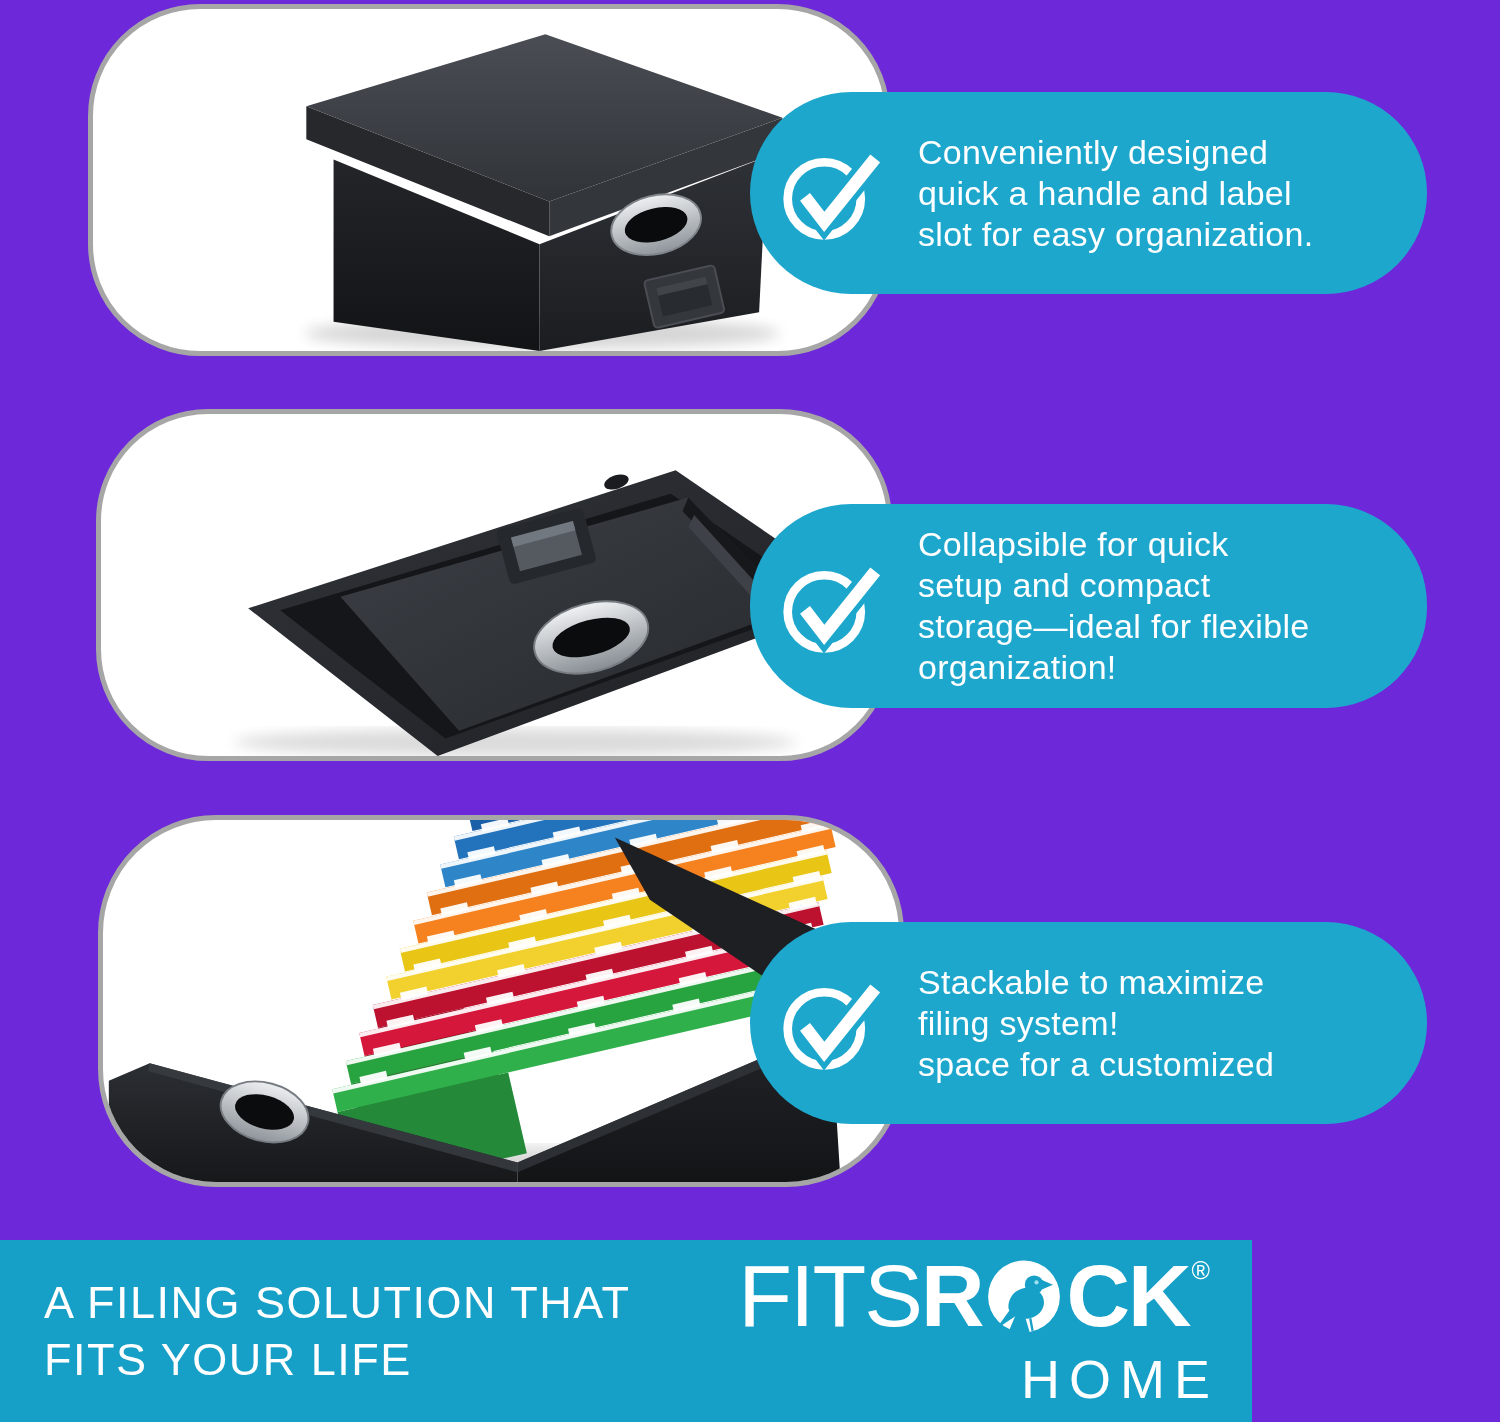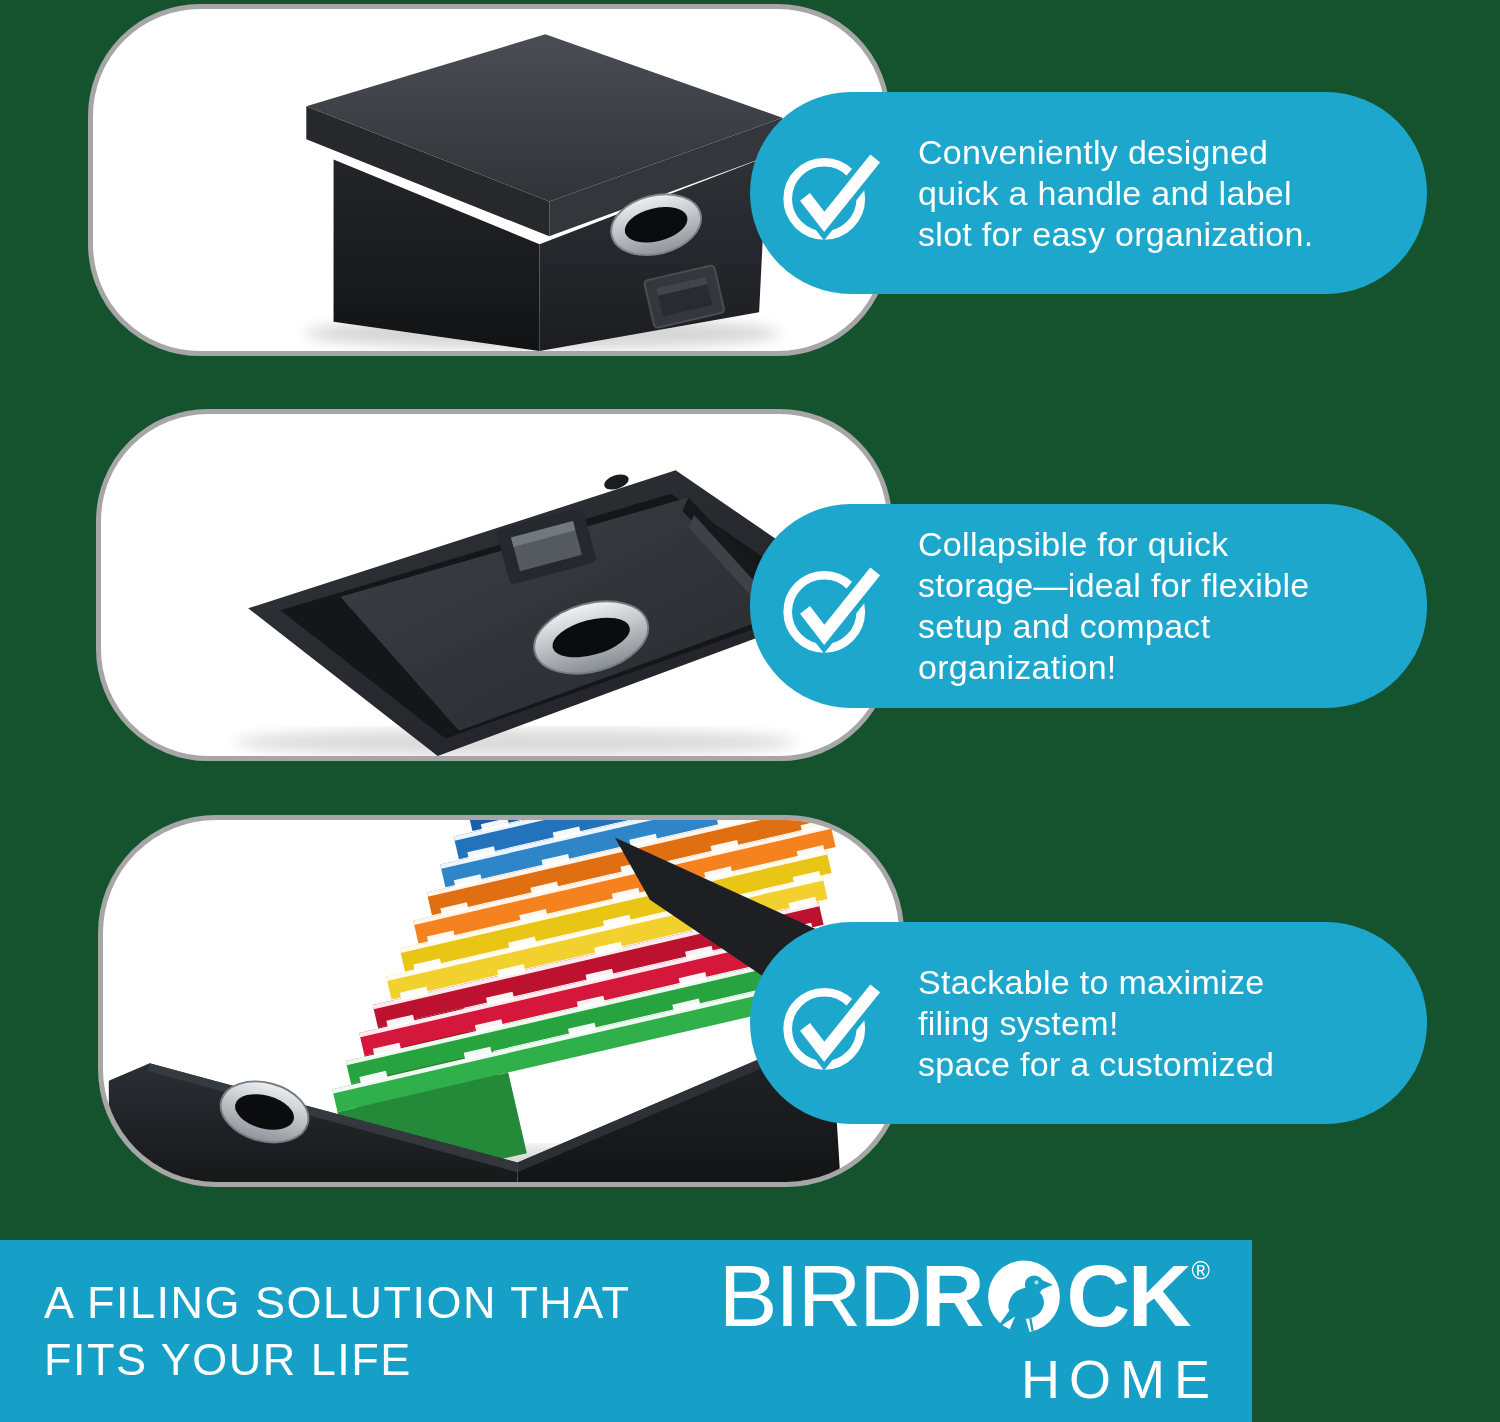--- a/index.html
+++ b/index.html
@@ -1,16 +1,16 @@
 <!DOCTYPE html>
 <html style="--bubble-blue: #1EA7CD; --banner-blue: #17A0C7; --capsule-border: #A6A6A6; --text-white: #FFFFFF;"><head>
 <meta charset="utf-8">
 <style>
   html,body{margin:0;padding:0;background:#fff;}
-  .stage{position:relative;width:1500px;height:1422px;background:#14532d;overflow:hidden;
+  .stage{position:relative;width:1500px;height:1422px;background:#6d28d9;overflow:hidden;
          font-family:"Liberation Sans", sans-serif;}
   
   .capsule{position:absolute;background:#fff;border:5px solid var(--capsule-border,#A6A6A6);
            box-sizing:border-box;overflow:hidden;z-index:1;}
   .capsule svg{display:block;width:100%;height:100%;}
   #capsule-1{left:88px;top:4px;width:802px;height:352px;border-radius:112px;}
   #capsule-2{left:96px;top:409px;width:796px;height:352px;border-radius:112px;}
   #capsule-3{left:98px;top:815px;width:806px;height:372px;border-radius:118px;}
   
   .bubble{position:absolute;left:750px;width:677px;height:202px;border-radius:101px;
@@ -253,22 +253,22 @@
   </div>
 
   <div class="bubble" id="bubble-2">
     <svg class="check" viewBox="0 0 104 104">
       <circle cx="46" cy="58" r="38" fill="none" stroke="#fff" stroke-width="9"></circle>
       <path d="M26 56 L46 82 L99 16" fill="none" stroke="var(--bubble-blue,#1EA7CD)" stroke-width="24"></path>
       <path d="M26 56 L46 82 L99 16" fill="none" stroke="#fff" stroke-width="13"></path>
     </svg>
     <div class="bubble-lines">
       <div>Collapsible for quick</div>
+      <div>setup and compact</div>
       <div>storage—ideal for flexible</div>
-      <div>setup and compact</div>
       <div>organization!</div>
     </div>
   </div>
 
   <div class="bubble" id="bubble-3">
     <svg class="check" viewBox="0 0 104 104">
       <circle cx="46" cy="58" r="38" fill="none" stroke="#fff" stroke-width="9"></circle>
       <path d="M26 56 L46 82 L99 16" fill="none" stroke="var(--bubble-blue,#1EA7CD)" stroke-width="24"></path>
       <path d="M26 56 L46 82 L99 16" fill="none" stroke="#fff" stroke-width="13"></path>
     </svg>
@@ -279,21 +279,21 @@
     </div>
   </div>
 
   <div class="banner">
     <div class="tagline">
       <div>A FILING SOLUTION THAT</div>
       <div>FITS YOUR LIFE</div>
     </div>
     <div class="logo">
       <div class="logo-top">
-        <span class="bird-word">BIRD</span>
+        <span class="bird-word">FITS</span>
         <span class="rock-word">
           <span>R</span>
           <span class="bird-badge">
             <svg viewBox="0 0 100 100">
               <circle cx="50" cy="48" r="46" fill="#fff"></circle>
               <polygon points="30,94 46,56 58,96" fill="var(--banner-blue,#17A0C7)"></polygon>
               <g fill="var(--banner-blue,#17A0C7)">
                 <polygon points="14,90 40,54 50,66"></polygon>
                 <path d="M30,62 C30,44 46,35 58,37 C72,39 79,52 74,63 C69,75 52,80 42,74 C34,70 30,66 30,62 Z"></path>
                 <circle cx="63" cy="33" r="12"></circle>

